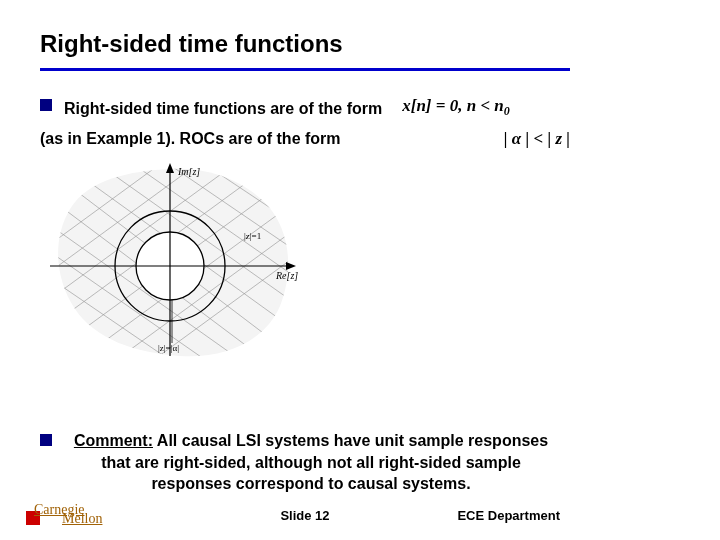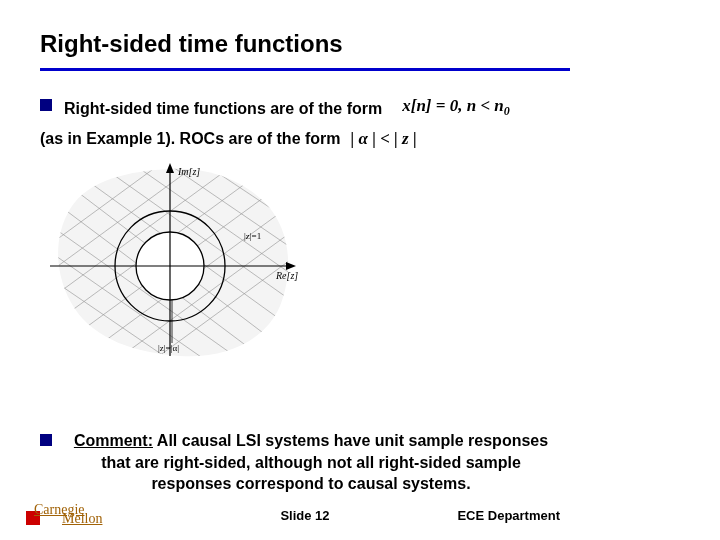--- a/index.html
+++ b/index.html
@@ -129,21 +129,21 @@
   <div class="bullet-row">
     <div class="bullet"></div>
     <div class="body-text line1">
       <span>Right-sided time functions are of the form</span>
       <span class="math">
         <span>x[n] = 0,  n &lt; n</span><span class="sub">0</span>
       </span>
     </div>
   </div>
 
-  <div class="body-text line2" style="margin-left:0;">
+  <div class="body-text line2" style="margin-left:0;justify-content:space-between;">
     <span>(as in Example 1).  ROCs are of the form</span>
     <span class="math">| α | &lt; | z |</span>
   </div>
 
   <div class="figure-wrap">
     <svg class="figure" viewBox="0 0 260 200">
 
       <defs>
         <clipPath id="blob">
           <path d="M130,8 C170,6 205,20 228,45 C250,70 254,110 240,145 C225,180 185,198 140,195 C95,192 55,178 35,148 C15,118 12,78 30,48 C48,18 90,10 130,8 Z"></path>

